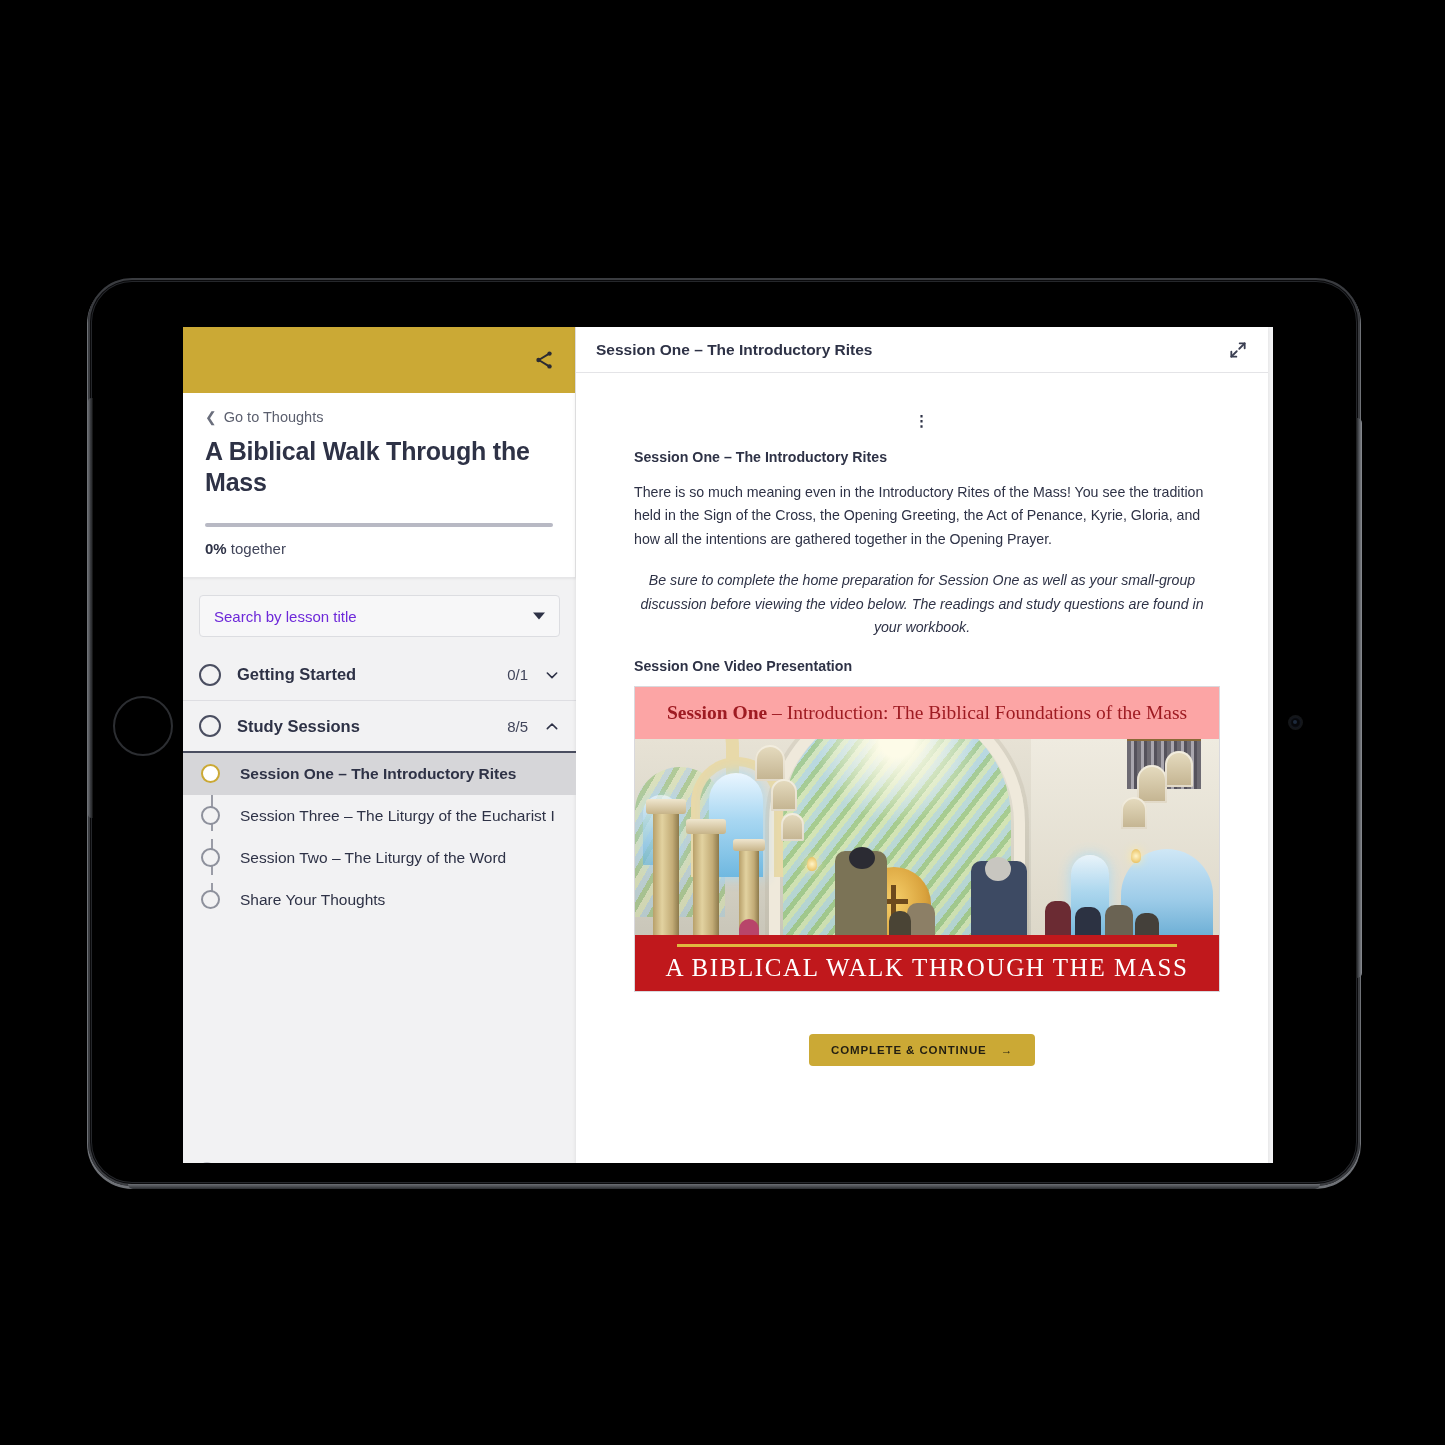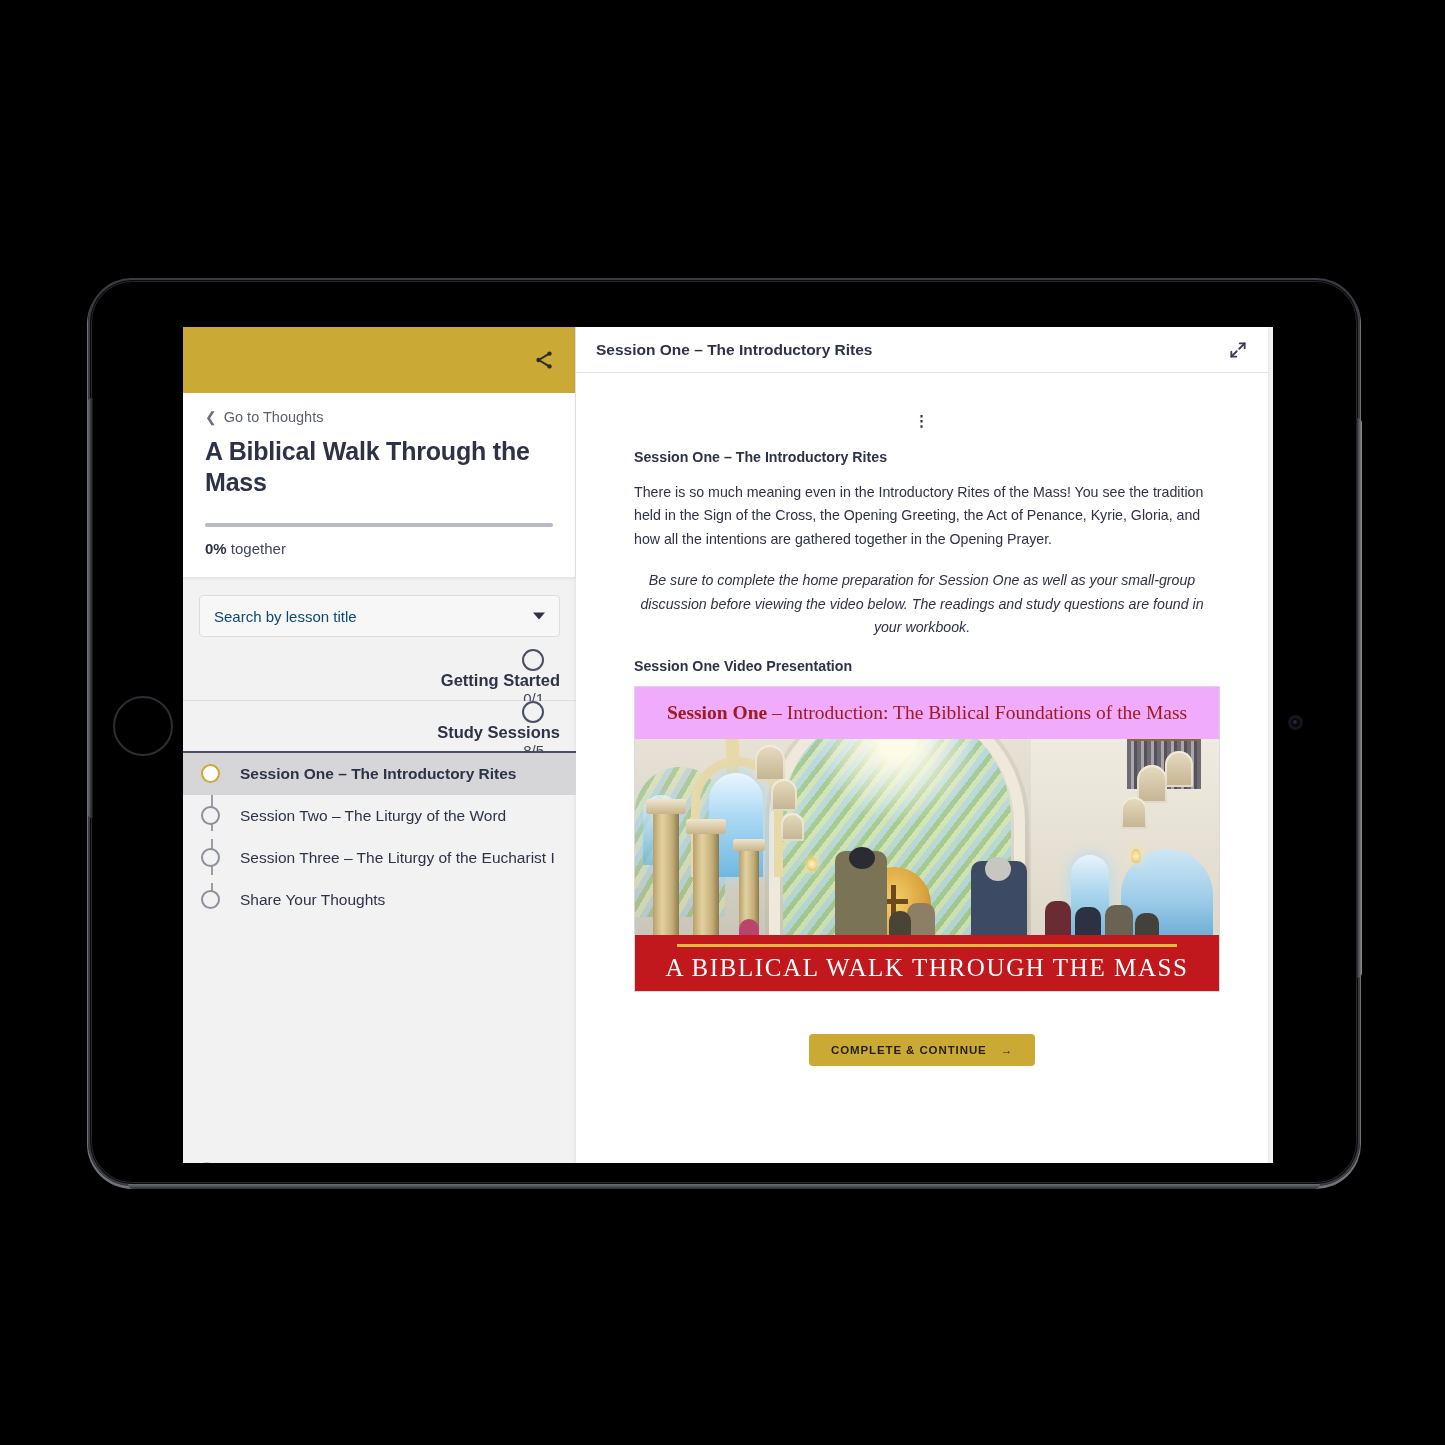--- a/index.html
+++ b/index.html
@@ -146,40 +146,39 @@
 
   
   #search-select {
     margin: 17px 16px 12px 16px;
     height: 42px;
     background: #f7f7f8;
     border: 1px solid #dcdde1;
     border-radius: 4px;
     display: flex; align-items: center;
     padding: 0 14px;
-    font-size: 15px; color: #0c4a6e;
+    font-size: 15px; color: #6d28d9;
     cursor: pointer;
     position: relative;
   }
   #search-select .caret {
     position:absolute; right: 14px; top: 50%;
     width: 0; height: 0; transform: translateY(-50%);
     border-left: 6px solid transparent; border-right: 6px solid transparent;
     border-top: 7px solid #2e3246;
   }
 
   
   .section-row {
-    display: flex; align-items: flex-end;
+    display: flex; align-items: center;
     padding: 0 16px;
     height: 52px;
     border-bottom: 1px solid #dedee2;
     cursor: pointer;
     background: #f2f2f3;
-    flex-direction: column;
   }
   .sec-circle {
     width: 22px; height: 22px; border-radius: 50%;
     border: 2px solid #4a4e60; flex: none; margin-right: 16px;
     background: transparent;
   }
   .sec-label { font-size: 16.5px; font-weight: 700; color: #2e3246; flex: 1; }
   .sec-count { font-size: 15px; color: #41455a; margin-right: 16px; }
   .sec-chev { width: 16px; height: 16px; color:#2e3246; }
   #study-sessions-row { border-bottom: 2px solid #4a4e60; }
@@ -264,21 +263,21 @@
   
   #video-thumb {
     width: 586px; height: 306px;
     border: 1px solid #d9d9dd;
     background: #fff;
     position: relative;
     overflow: hidden;
     cursor: pointer;
   }
   #vt-title-bar {
-    height: 52px; background:#f0abfc;
+    height: 52px; background:#fca5a5;
     display:flex; align-items:center; justify-content:center;
     padding: 0 10px;
   }
   #vt-title {
     font-family: "Liberation Serif", serif;
     font-size: 19.5px; color:#9e1b22; white-space: nowrap;
   }
   #vt-title b { font-weight: 700; }
   #vt-title span.norm { font-weight: 400; }
 
@@ -473,25 +472,25 @@
           <div id="lesson-list">
             <div id="connector"></div>
             <div id="connector-gold"></div>
 
             <div class="lesson-row active">
               <span class="les-circle"></span>
               <span class="les-label">Session One – The Introductory Rites</span>
             </div>
             <div class="lesson-row">
               <span class="les-circle"></span>
-              <span class="les-label">Session Two – The Liturgy of the Word</span>
+              <span class="les-label">Session Three – The Liturgy of the Eucharist I</span>
             </div>
             <div class="lesson-row">
               <span class="les-circle"></span>
-              <span class="les-label">Session Three – The Liturgy of the Eucharist I</span>
+              <span class="les-label">Session Two – The Liturgy of the Word</span>
             </div>
             <div class="lesson-row">
               <span class="les-circle"></span>
               <span class="les-label">Share Your Thoughts</span>
             </div>
           </div>
 
           <div id="sidebar-cutoff">
             <span class="c1"></span>
           </div>

